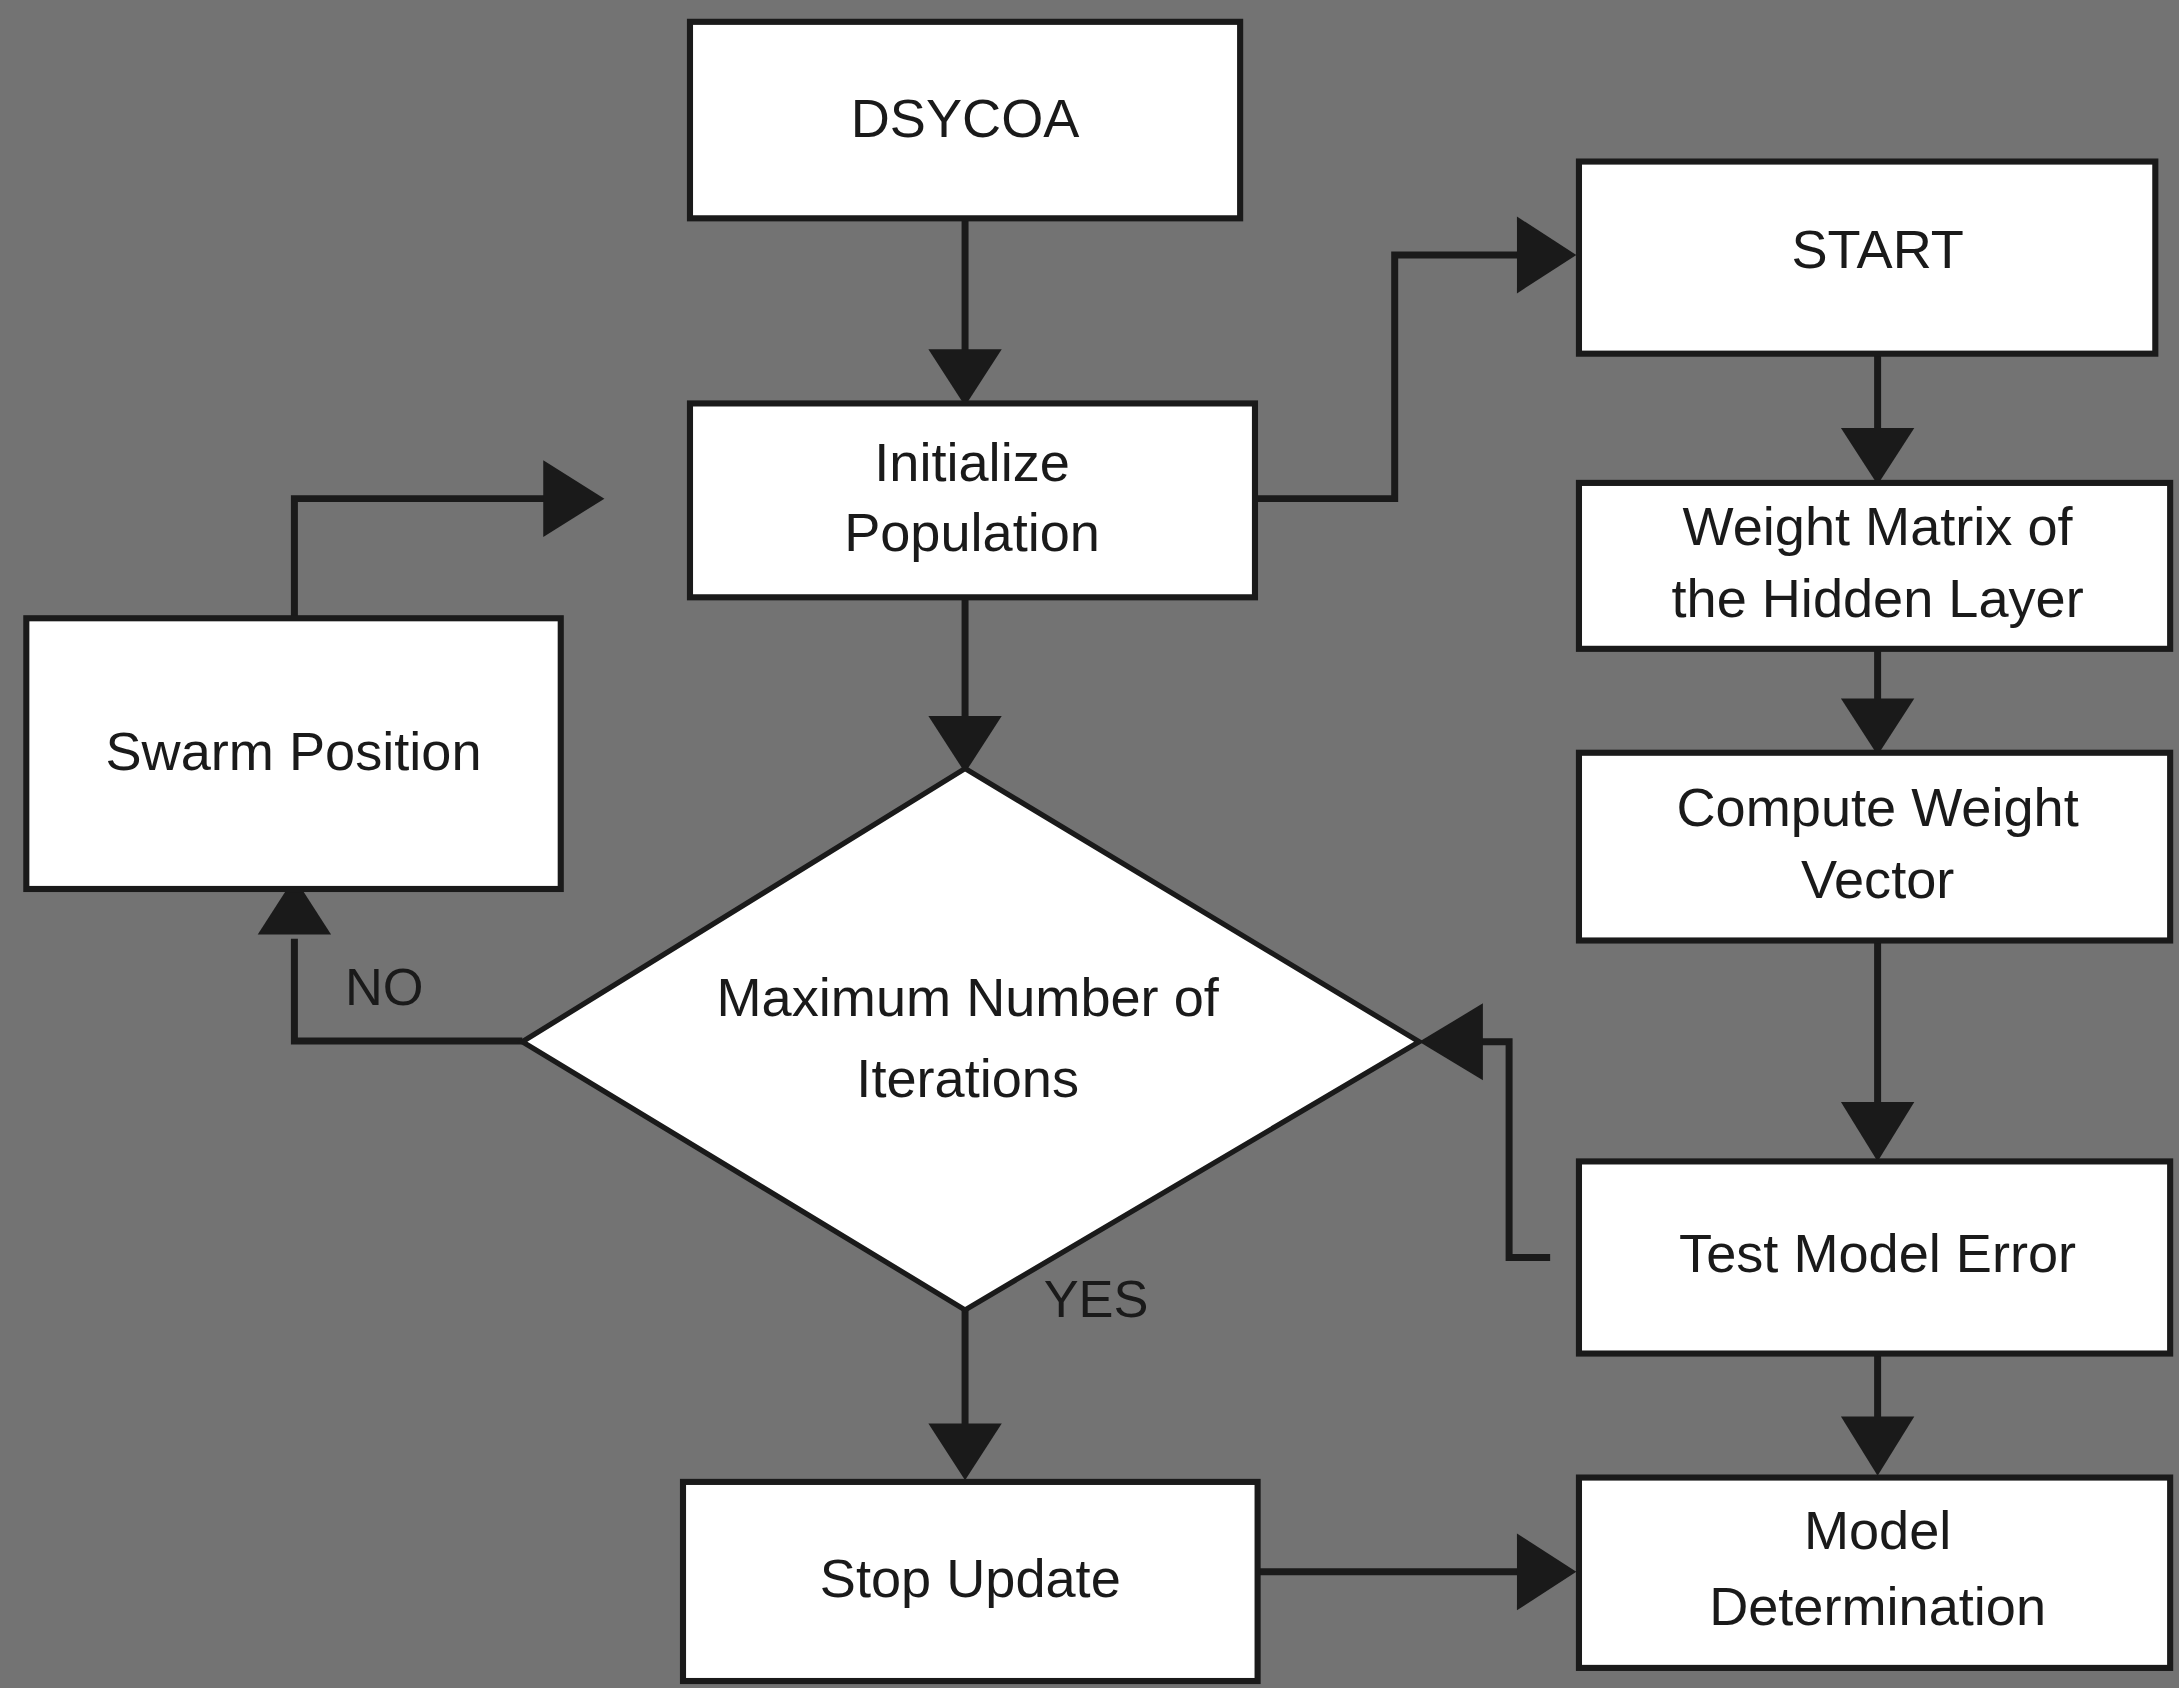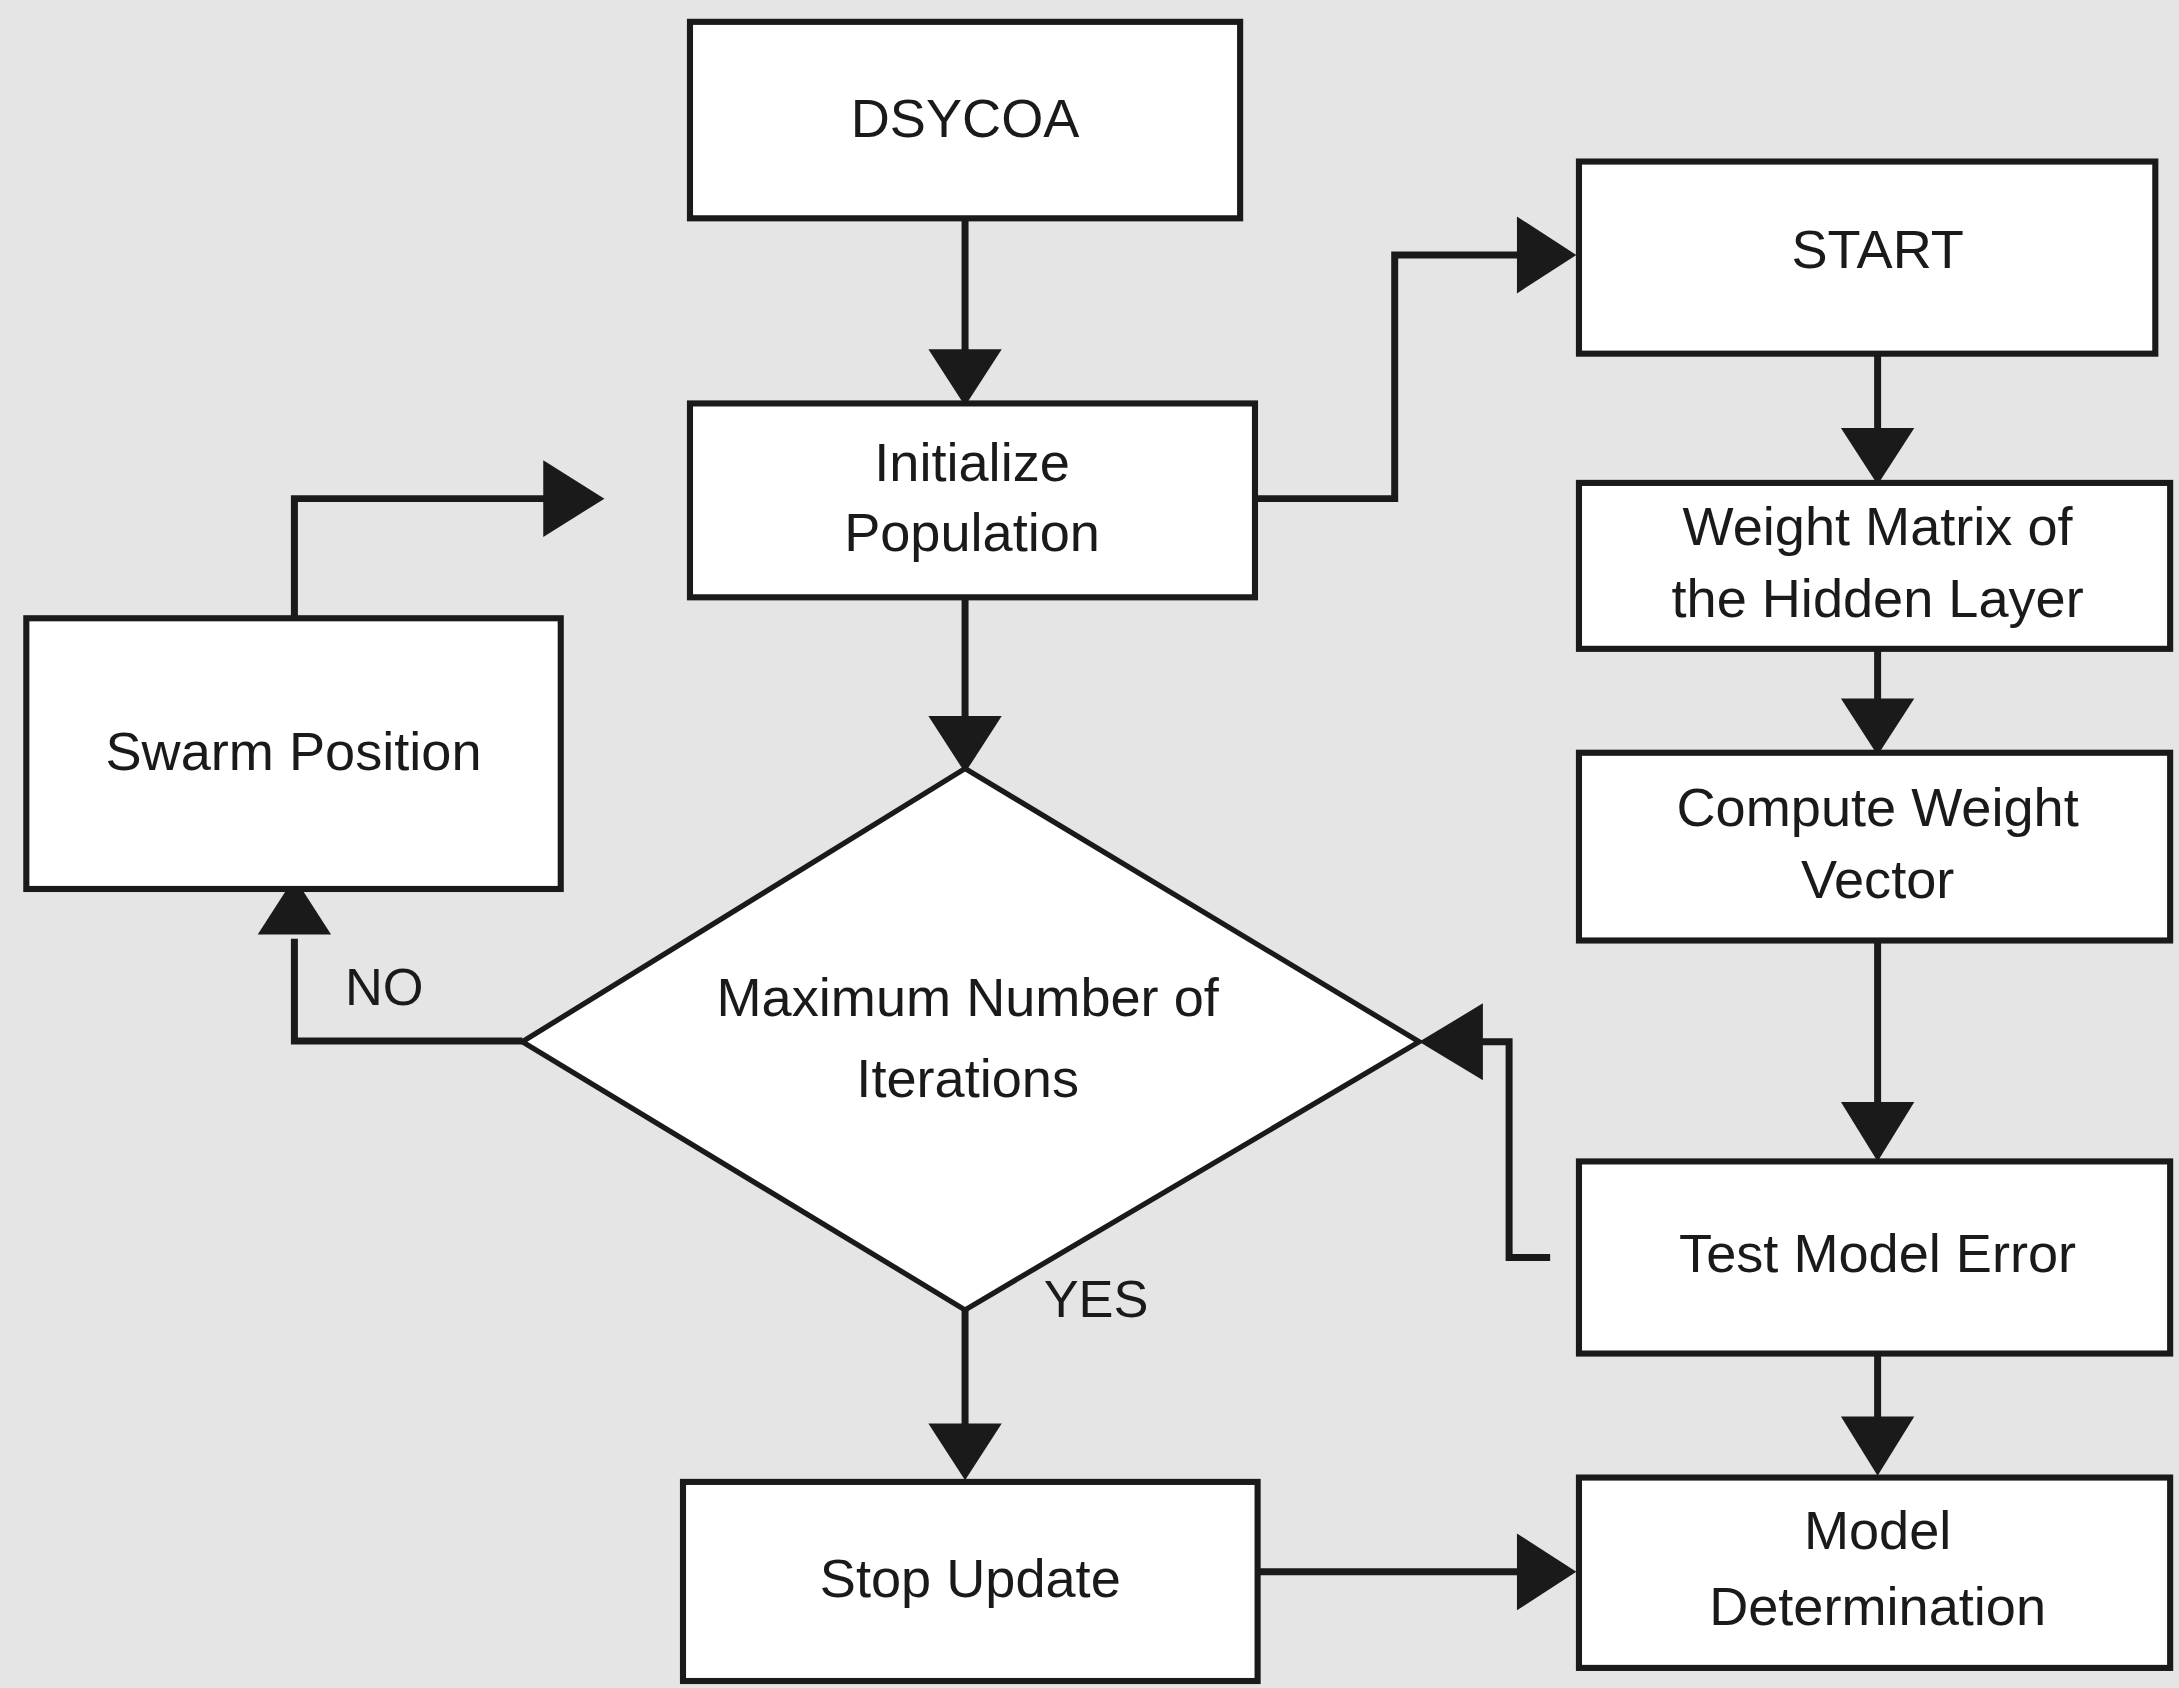--- a/index.html
+++ b/index.html
@@ -7,21 +7,21 @@
     padding: 0;
     background: #ffffff;
   }
   body {
     font-family: "Liberation Sans", sans-serif;
   }
   #flowchart-root {
     position: relative;
     width: 2179px;
     height: 1688px;
-    background: #e5e5e5;
+    background: #737373;
     overflow: hidden;
     text-decoration: underline;
   }
   svg.diagram {
     display: block;
     width: 2179px;
     height: 1688px;
   }
   .node-box {
     fill: #ffffff;

